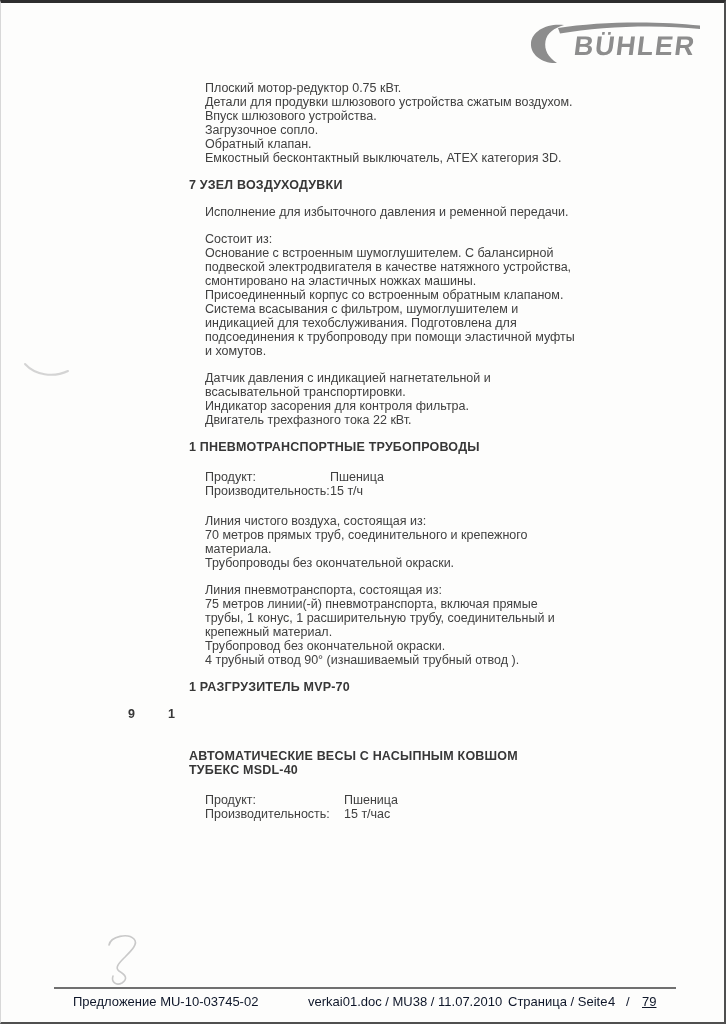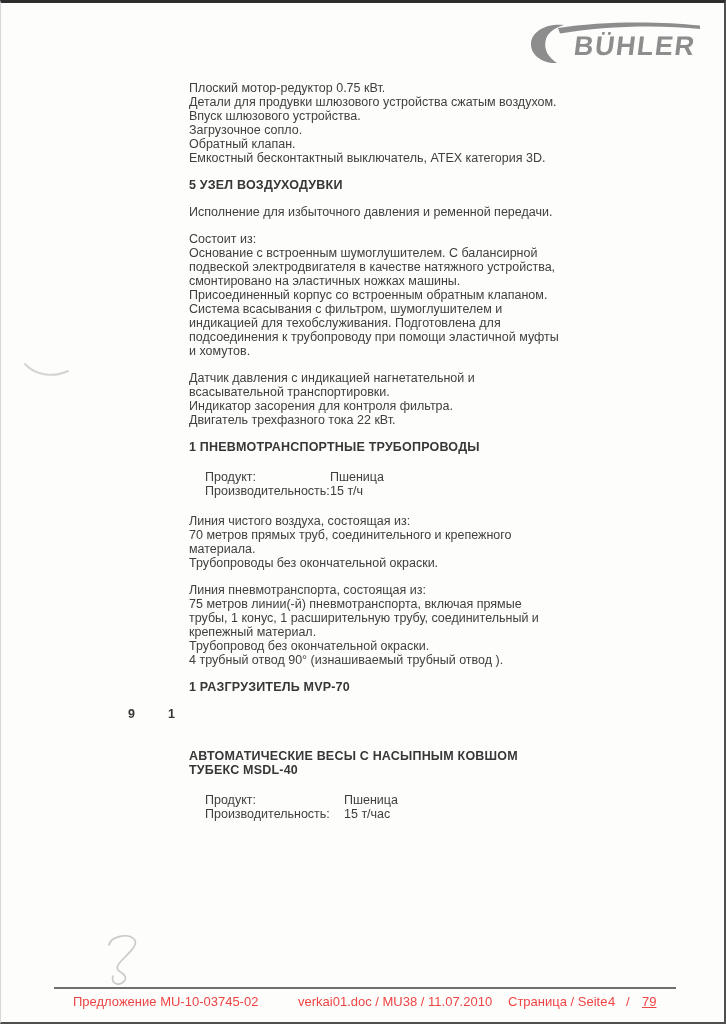--- a/index.html
+++ b/index.html
@@ -23,21 +23,21 @@
     position:absolute;left:46px;top:9px;
     font-size:27px;font-weight:bold;color:#8d8d8d;
     letter-spacing:1.5px;transform:skewX(-7deg);
     font-family:"Liberation Sans", sans-serif;
   }
   
   .content{
     position:absolute;left:188px;top:78px;width:410px;
     font-size:12.5px;line-height:14px;color:#404040;
   }
-  .para{margin:0 0 13px 0;white-space:pre-line;}
+  .para{margin:0 0 13px 16px;white-space:pre-line;}
   .para.cont{margin-top:0;}
   .heading{
     font-weight:bold;color:#373737;margin:0 0 13px 0;
     letter-spacing:.2px;white-space:pre-line;
   }
   .kv{margin:16px;}
   .kv.gap-after{margin-bottom:13px;}
   .kv-row{display:flex;}
   .kv-label{flex:none;}
   .kv.t1 .kv-label{width:125px;}
@@ -48,25 +48,25 @@
   .qty-inner{left:-21px;}
   
   .hand{position:absolute;pointer-events:none;}
   
   .footer-rule{
     position:absolute;left:53px;top:984px;width:622px;height:0;
     border-top:2px solid #707070;
   }
   .footer{
     position:absolute;left:0;top:991px;width:620px;height:20px;
-    font-size:13px;color:#ef4444;
+    font-size:13px;color:#0f172a;
   }
   .footer span{position:absolute;top:0;white-space:pre;}
   .f-doc{left:72px;}
-  .f-file{left:297px;}
+  .f-file{left:307px;}
   .f-pagelabel{left:507px;}
   .f-pagecur{left:607px;}
   .f-pagesep{left:625px;}
   .f-pagetot{left:641px;text-decoration:underline;}
 </style>
 </head>
 <body>
 
 <div class="page">
 
@@ -87,21 +87,21 @@
 
   <div class="content">
 
     <p class="para">Плоский мотор-редуктор 0.75 кВт.
 Детали для продувки шлюзового устройства сжатым воздухом.
 Впуск шлюзового устройства.
 Загрузочное сопло.
 Обратный клапан.
 Емкостный бесконтактный выключатель, ATEX категория 3D.</p>
 
-    <div class="heading">5 УЗЕЛ ВОЗДУХОДУВКИ</div>
+    <div class="heading">7 УЗЕЛ ВОЗДУХОДУВКИ</div>
 
     <p class="para">Исполнение для избыточного давления и ременной передачи.</p>
 
     <p class="para">Состоит из:
 Основание с встроенным шумоглушителем. С балансирной
 подвеской электродвигателя в качестве натяжного устройства,
 смонтировано на эластичных ножках машины.
 Присоединенный корпус со встроенным обратным клапаном.
 Система всасывания с фильтром, шумоглушителем и
 индикацией для техобслуживания. Подготовлена для

